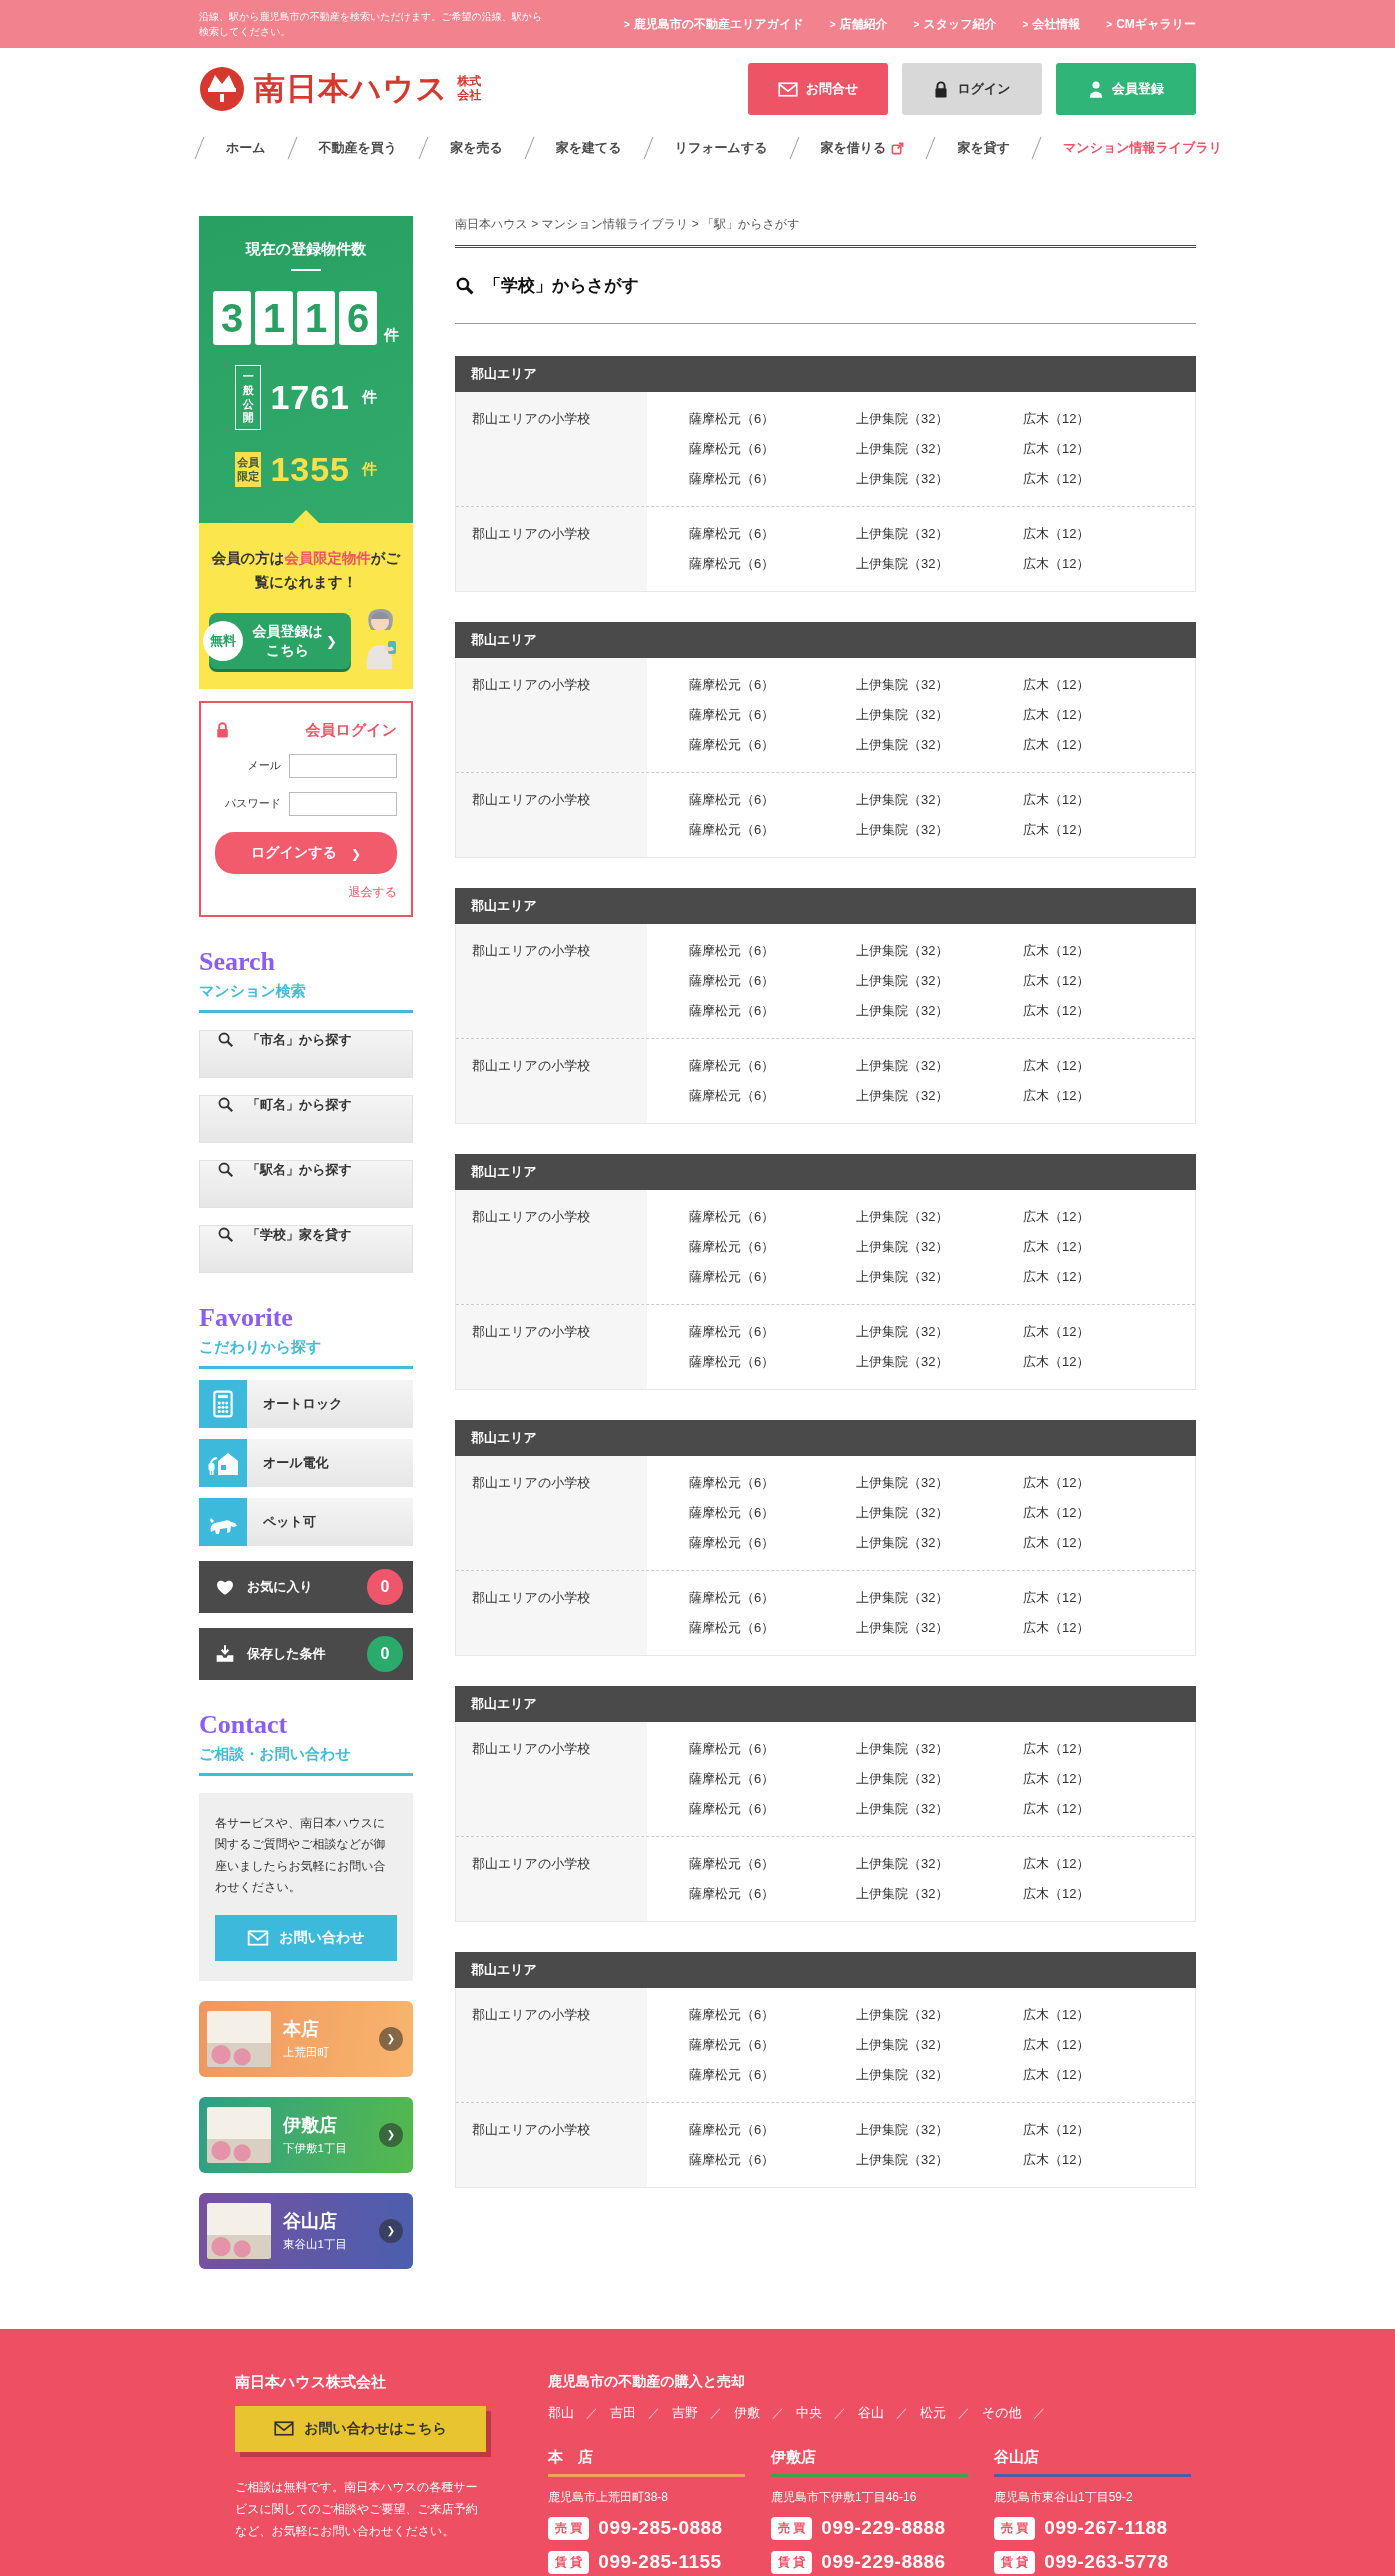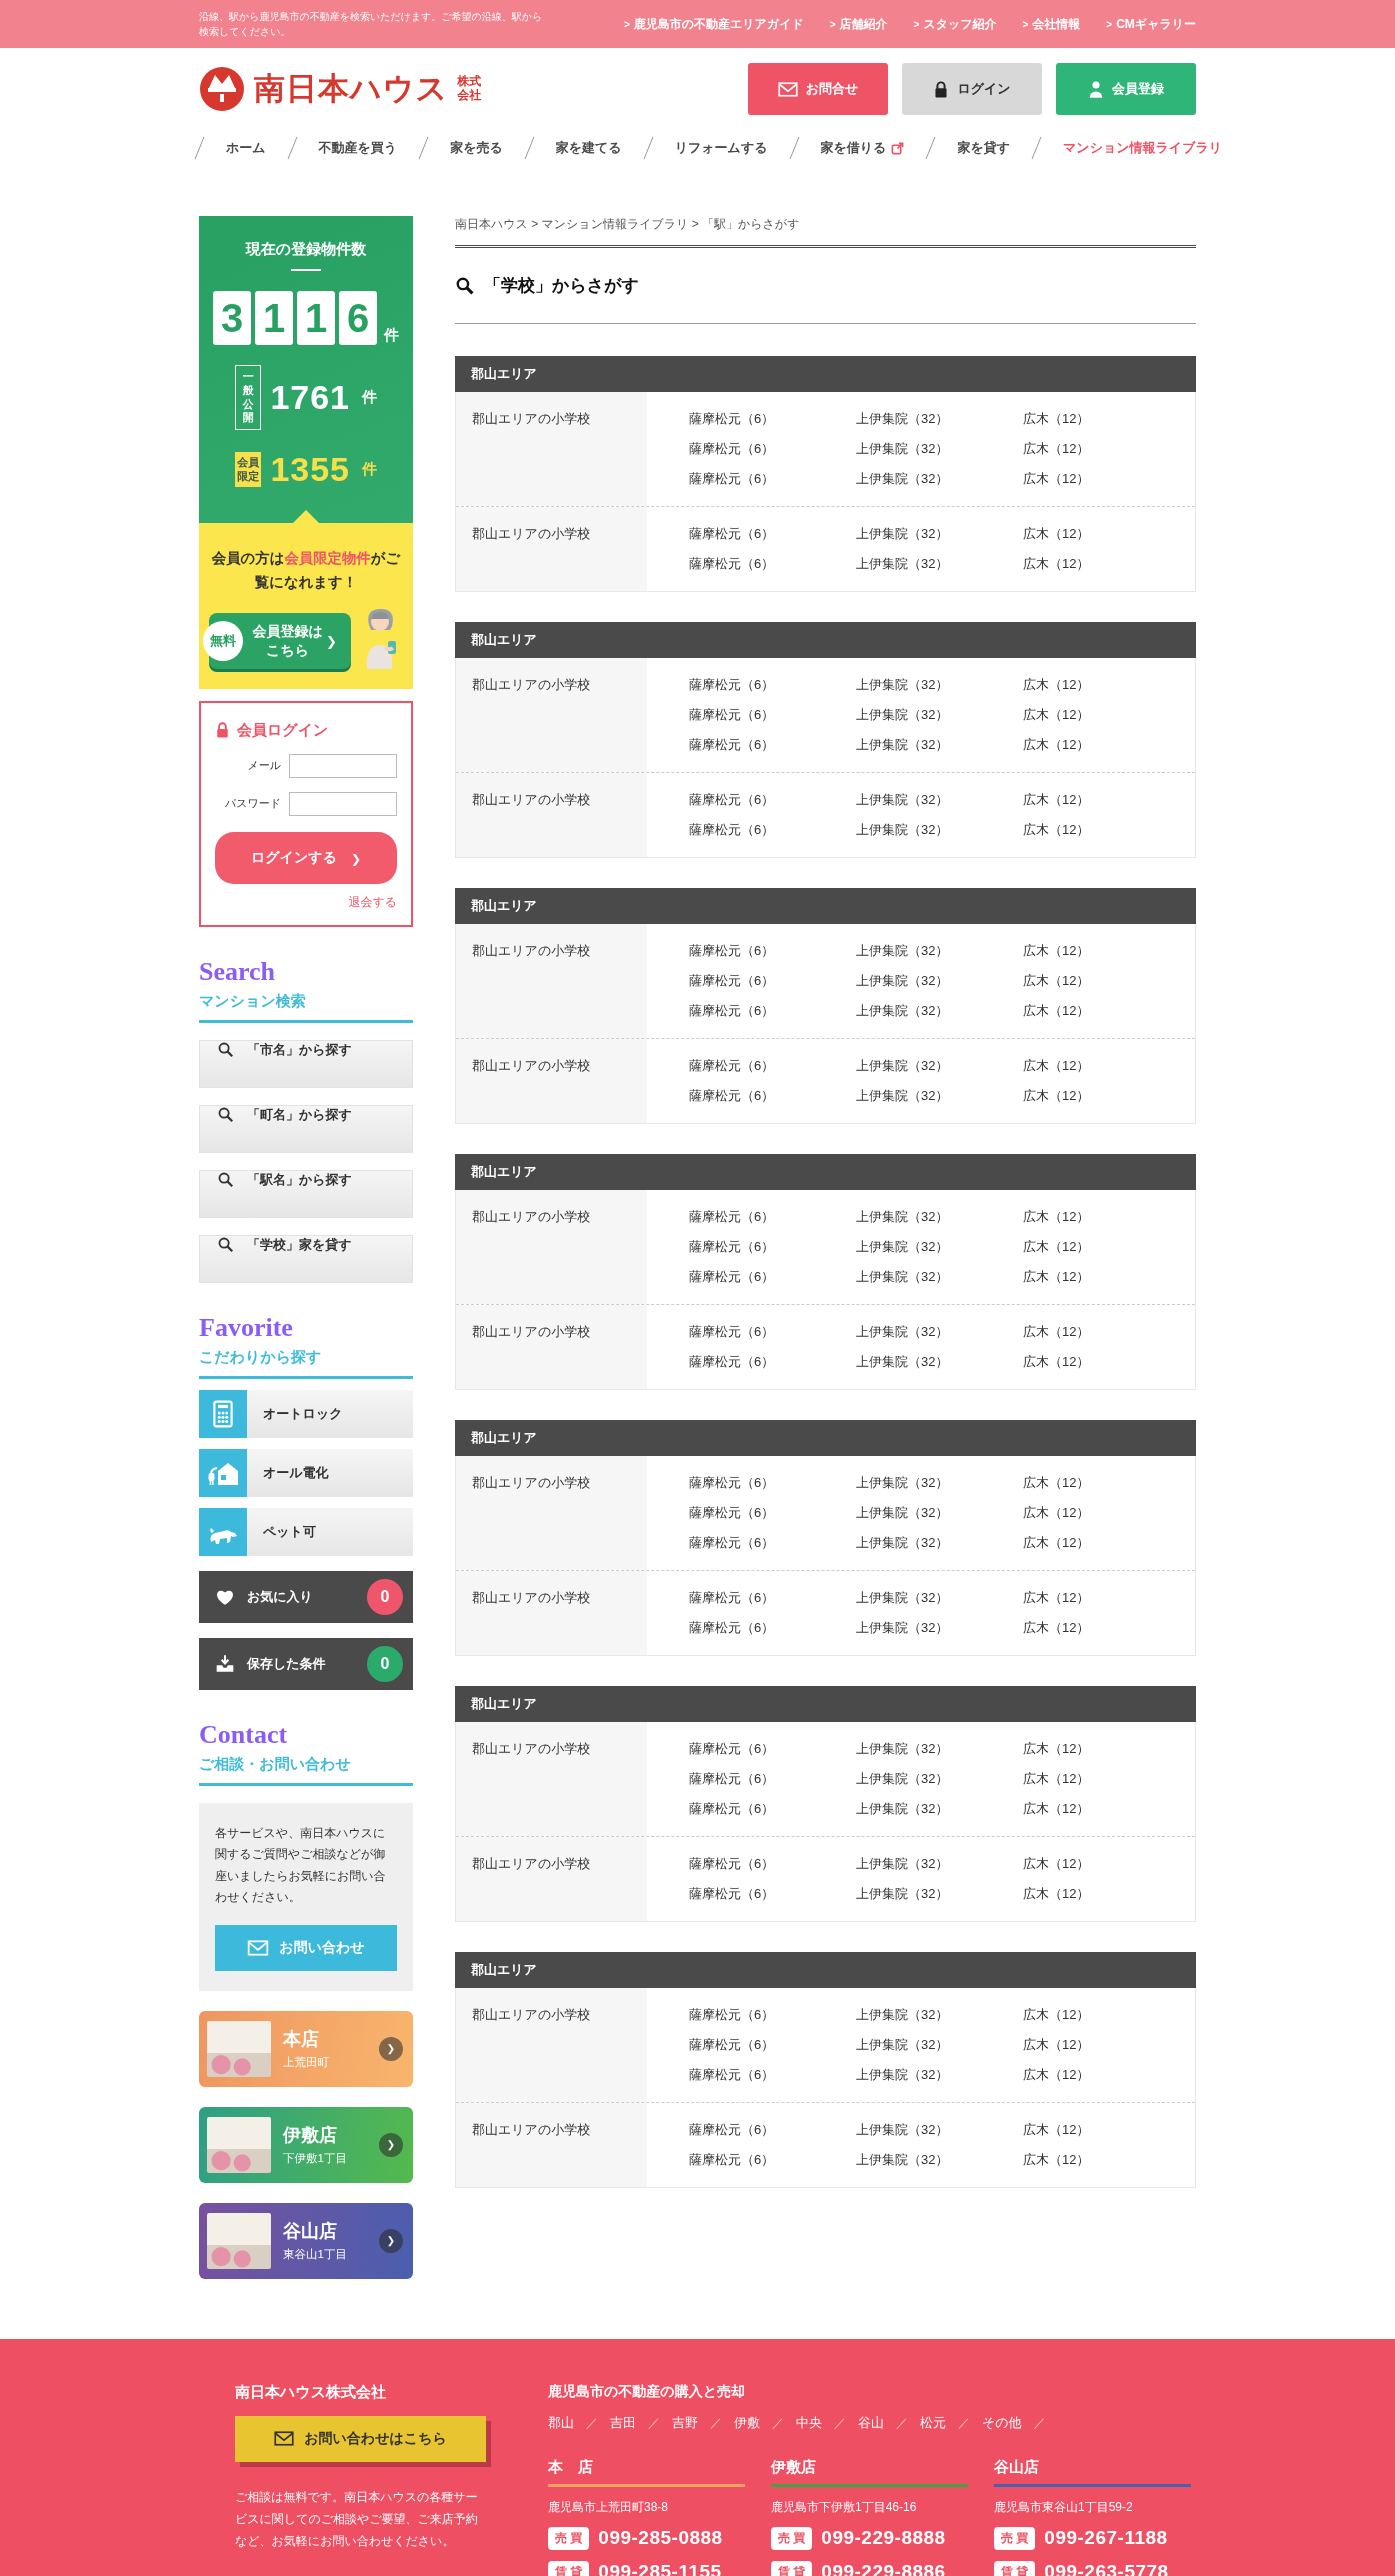--- a/index.html
+++ b/index.html
@@ -71,26 +71,26 @@
              padding:9px 14px 9px 40px; display:flex; align-items:center; }
   .free-badge { position:absolute; left:-6px; top:50%; transform:translateY(-50%); width:40px; height:40px;
                 background:#fff; border-radius:50%; color:#27a062; font-size:13px; font-weight:bold;
                 display:flex; align-items:center; justify-content:center; }
   .cta-text { color:#fff; font-size:14px; font-weight:bold; line-height:1.35; flex:1; }
   .cta-arrow::before { content:"❯"; color:#fff; font-size:13px; }
   .woman { width:48px; height:62px; display:block; }
 
   
   .login-box { border:2px solid #ef5366; background:#fff; margin-top:12px; padding:18px 14px 14px; }
-  .login-title { display:flex; align-items:center; justify-content:flex-start; gap:7px;
+  .login-title { display:flex; align-items:center; justify-content:space-between; gap:7px;
                  color:#ef5366; font-size:15px; font-weight:bold; }
   .login-row { display:flex; align-items:center; justify-content:flex-end; gap:8px; margin-top:14px; }
   .login-label { font-size:11px; color:#333; }
   .login-input { width:108px; height:24px; border:1px solid #bbb; background:#fff; }
-  .login-btn { margin-top:16px; width:100%; height:52px; background:#f15b6c; border-radius:19px;
+  .login-btn { margin-top:16px; width:100%; height:42px; background:#f15b6c; border-radius:19px;
                color:#fff; font-size:14px; font-weight:bold; display:flex; align-items:center; justify-content:center; gap:14px; }
   .login-btn .cta-arrow::before{ font-size:12px; }
   .withdraw { display:block; text-align:right; color:#ef5366; font-size:12px; margin-top:10px; }
 
   
   .sb-section { margin-top:32px; }
   .sb-title { color:#8b5cf6; font-size:26px; font-weight:bold; line-height:1;font-family:Liberation Serif, serif; }
   .sb-sub { color:#41bcd8; font-size:15px; font-weight:bold; margin-top:7px; }
   .sb-rule { height:3px; background:#41bcd8; margin-top:9px; }
   .search-btn { display:flex; align-items:flex-start; height:48px; margin-top:17px;

